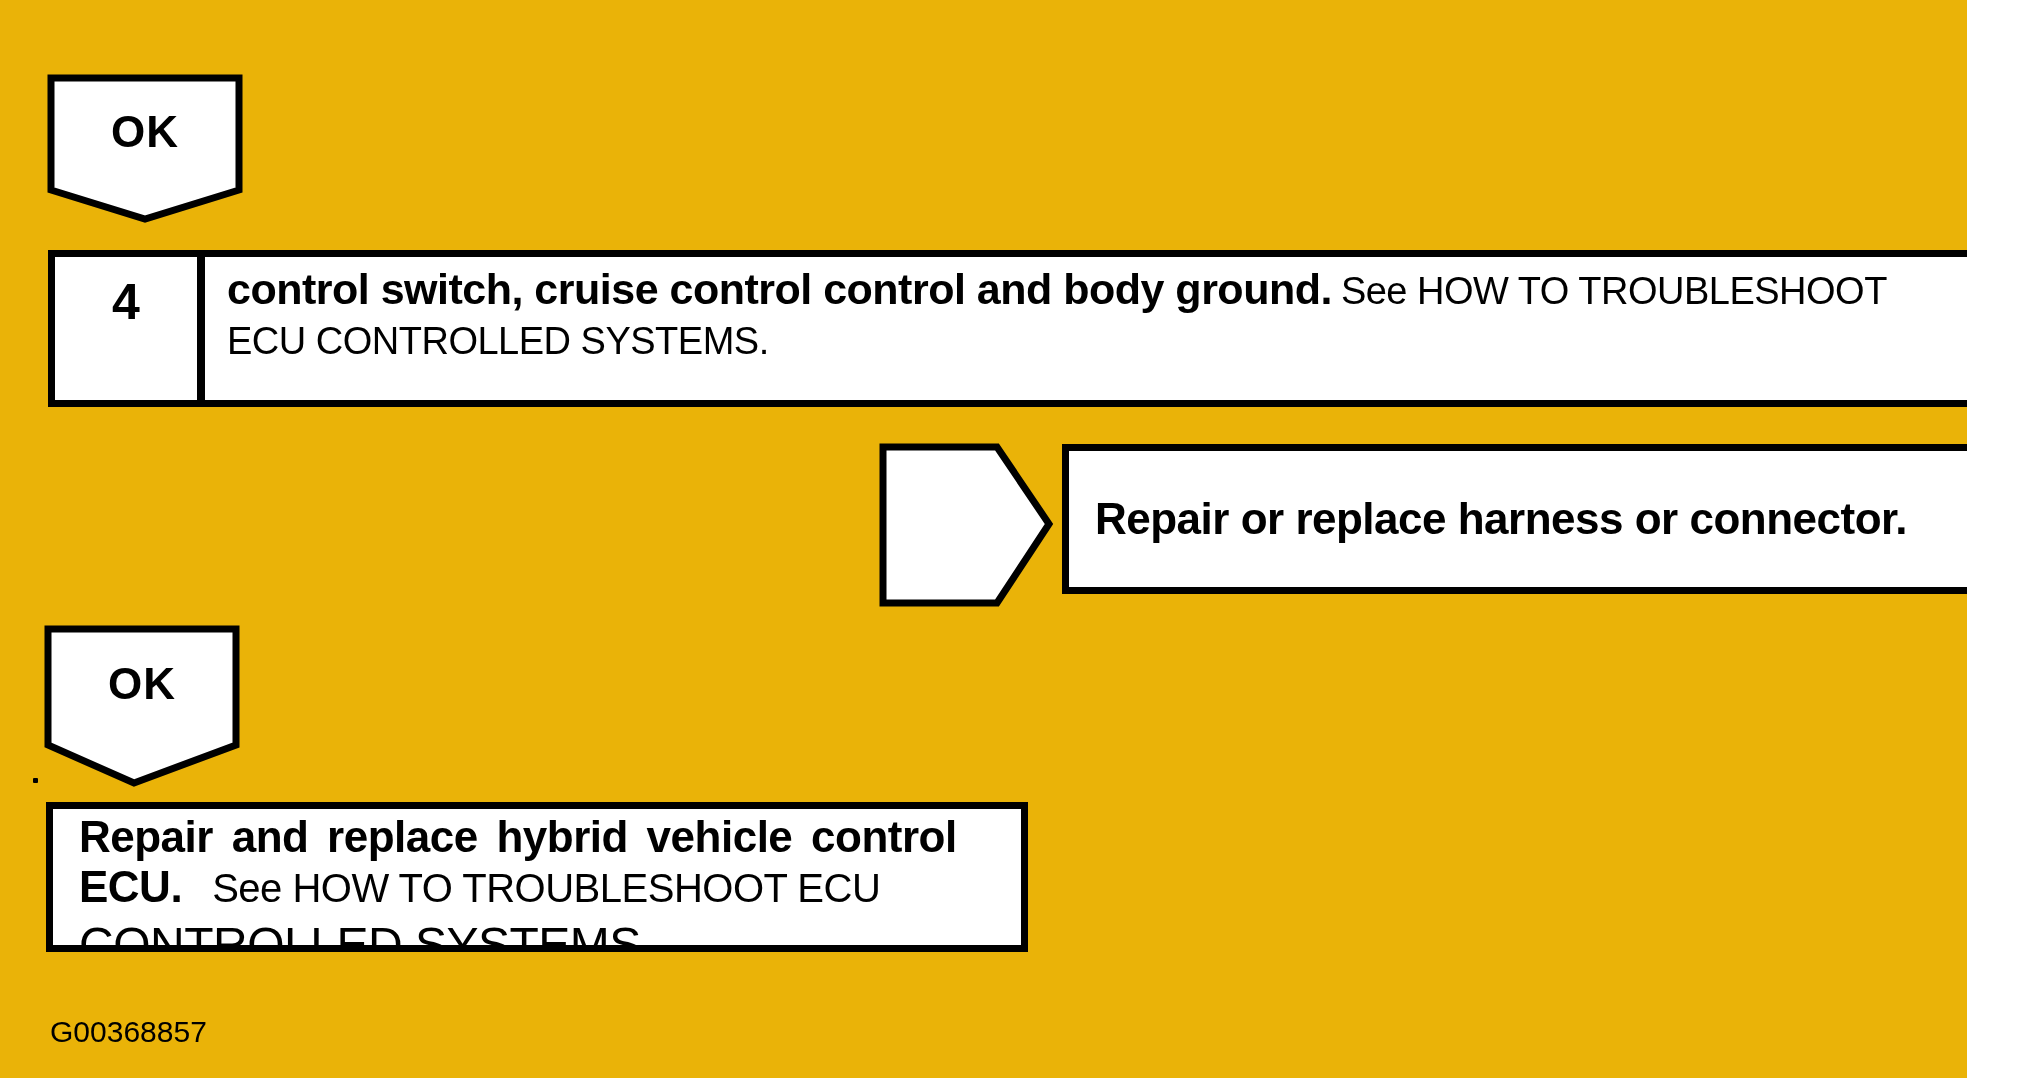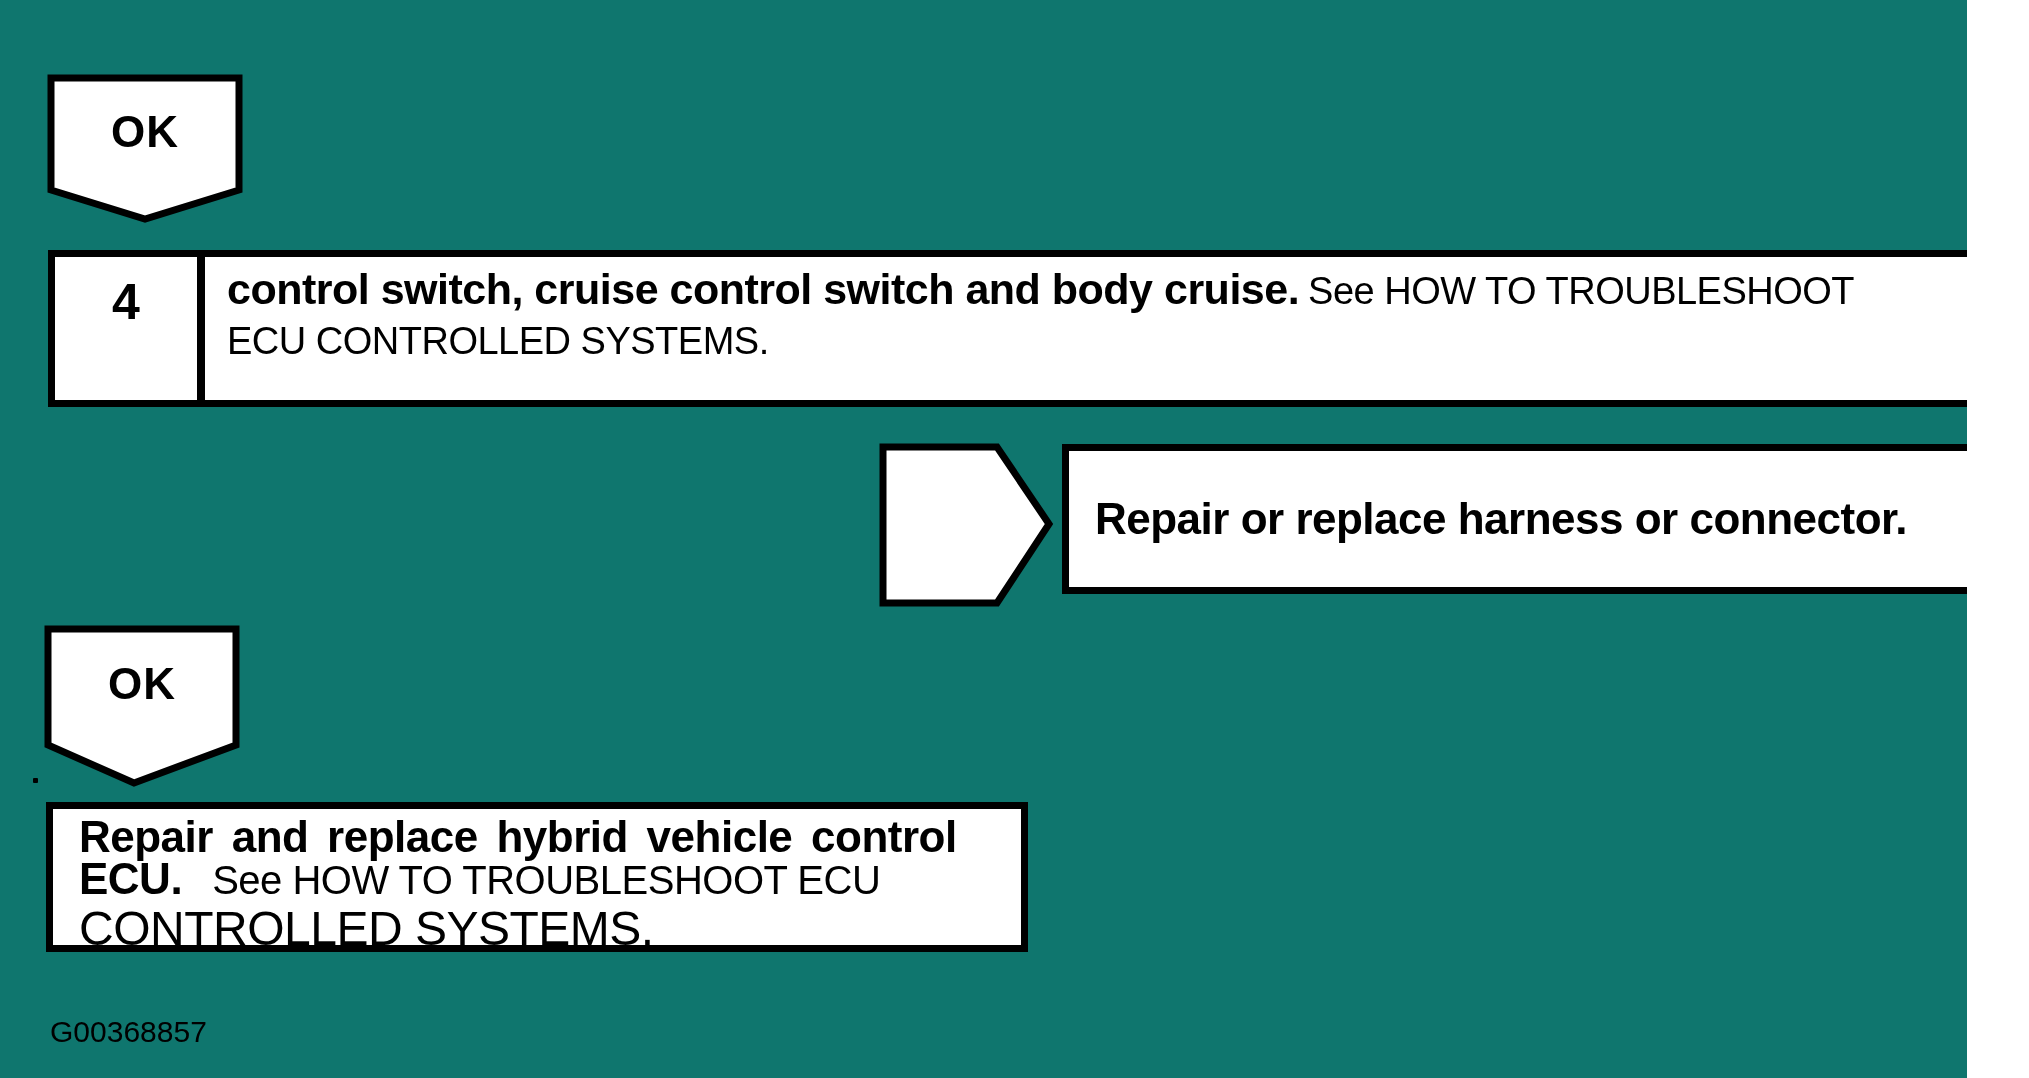--- a/index.html
+++ b/index.html
@@ -4,21 +4,21 @@
 <style>
   html, body {
     margin: 0;
     padding: 0;
     background: #ffffff;
   }
   .page {
     position: relative;
     width: 1967px;
     height: 1078px;
-    background: #0f766e;
+    background: #eab308;
     font-family: "Liberation Sans", sans-serif;
     color: #000000;
     overflow: hidden;
   }
   .abs { position: absolute; }
 
   
   svg.shape { display: block; }
   svg.shape polygon {
     fill: #ffffff;
@@ -88,21 +88,21 @@
     padding: 6px 8px 0 26px;
     white-space: nowrap;
   }
   .final-line1 {
     font-weight: bold;
     font-size: 44px;
     letter-spacing: -0.5px;
     word-spacing: 7px;
     line-height: 44px;
   }
-  .final-line2 { line-height: 40px; }
+  .final-line2 { line-height: 56px; }
   .final-line2 .b {
     font-weight: bold;
     font-size: 44px;
     letter-spacing: -0.5px;
   }
   .final-line2 .r {
     font-weight: normal;
     font-size: 40px;
     letter-spacing: -0.5px;
     margin-left: 30px;
@@ -133,21 +133,21 @@
 <div class="page">
 
   <svg class="shape abs" style="left:47px; top:74px;" width="196" height="150" viewBox="0 0 196 150">
     <polygon points="4,4 192,4 192,116 98,145 4,116"></polygon>
   </svg>
   <div class="abs connector-label" style="left:47px; top:74px; width:196px; height:116px;">OK</div>
 
   <div class="abs proc-box step-box" style="left:48px; top:250px; width:1939px; height:157px;">
     <div class="step-num-cell">4</div>
     <div class="step-text">
-      <div class="t-bold"><span>control switch, cruise control switch and body cruise.</span><span class="t-reg inline-reg-gap">See HOW TO TROUBLESHOOT</span></div>
+      <div class="t-bold"><span>control switch, cruise control control and body ground.</span><span class="t-reg inline-reg-gap">See HOW TO TROUBLESHOOT</span></div>
       <div class="t-reg step-line3">ECU CONTROLLED SYSTEMS.</div>
     </div>
   </div>
 
   <svg class="shape abs" style="left:879px; top:443px;" width="176" height="164" viewBox="0 0 176 164">
     <polygon points="4,4 118,4 170,81 118,160 4,160"></polygon>
   </svg>
 
   <div class="abs proc-box action-box" style="left:1062px; top:444px; width:927px; height:150px;">
     <span>Repair or replace harness or connector.</span>

